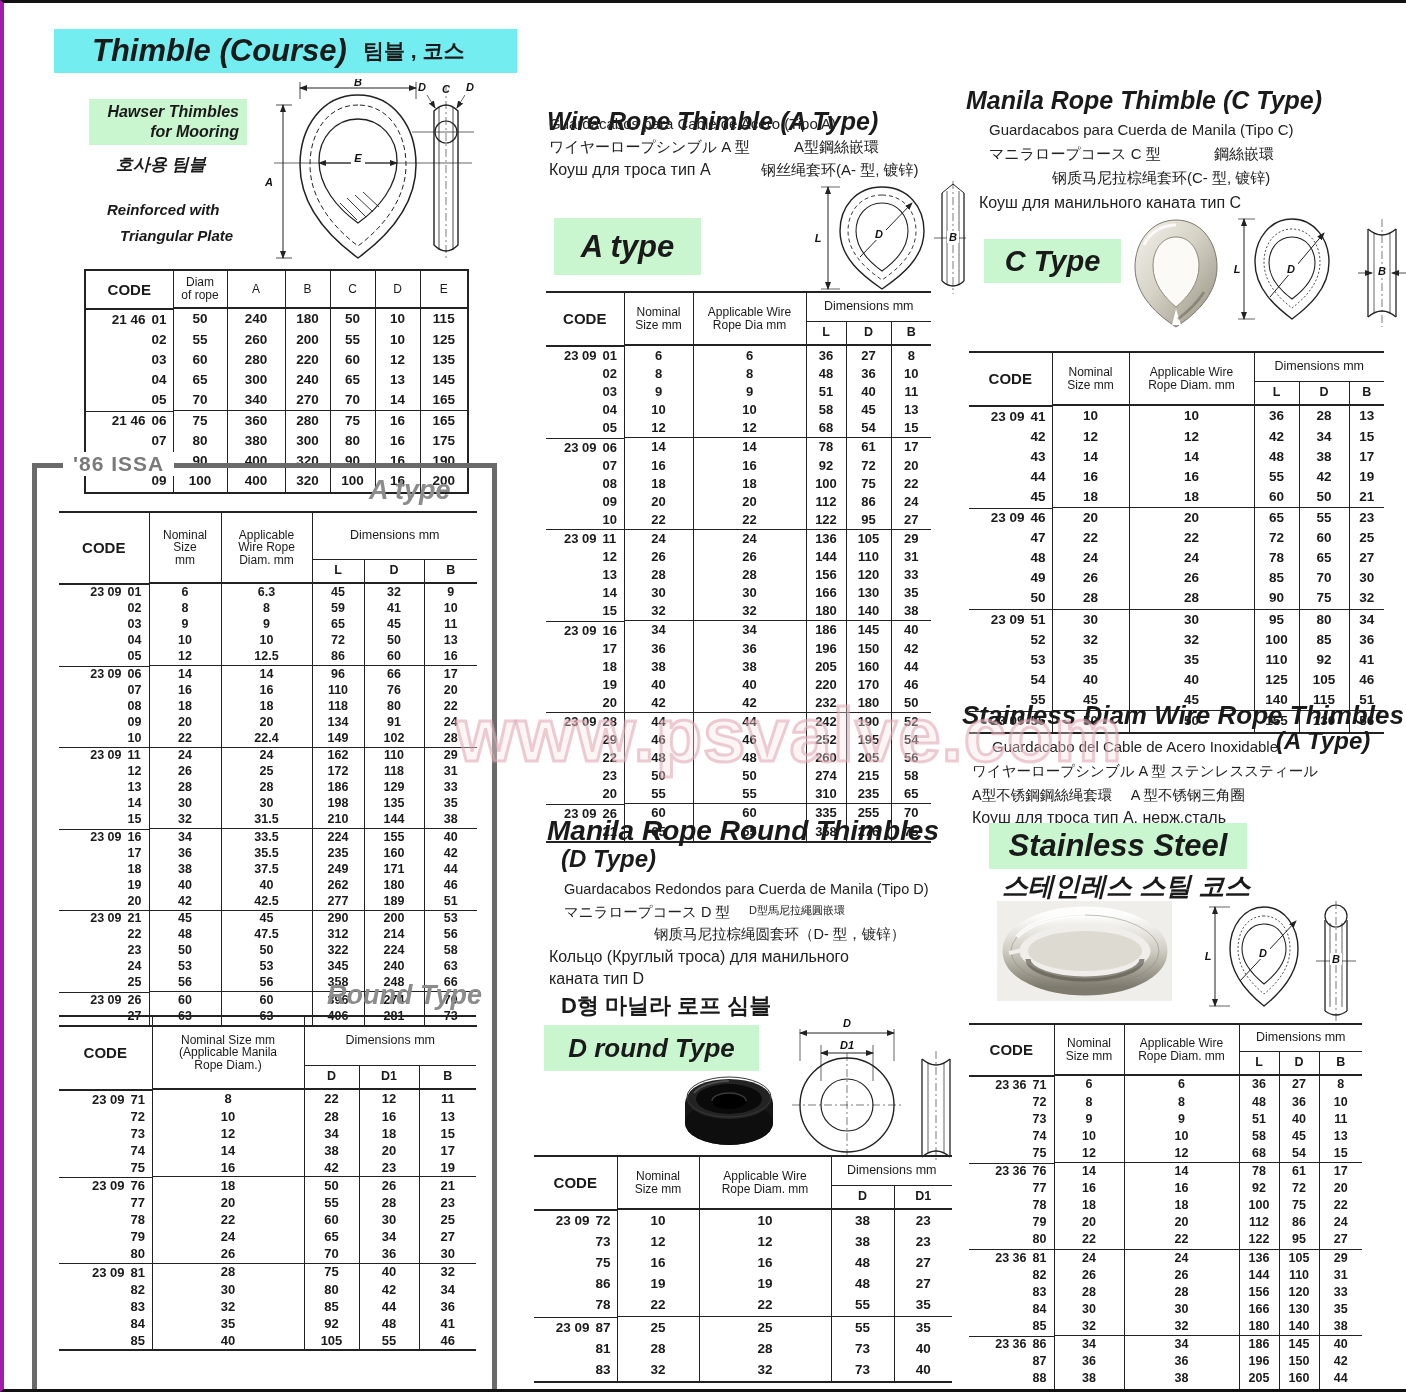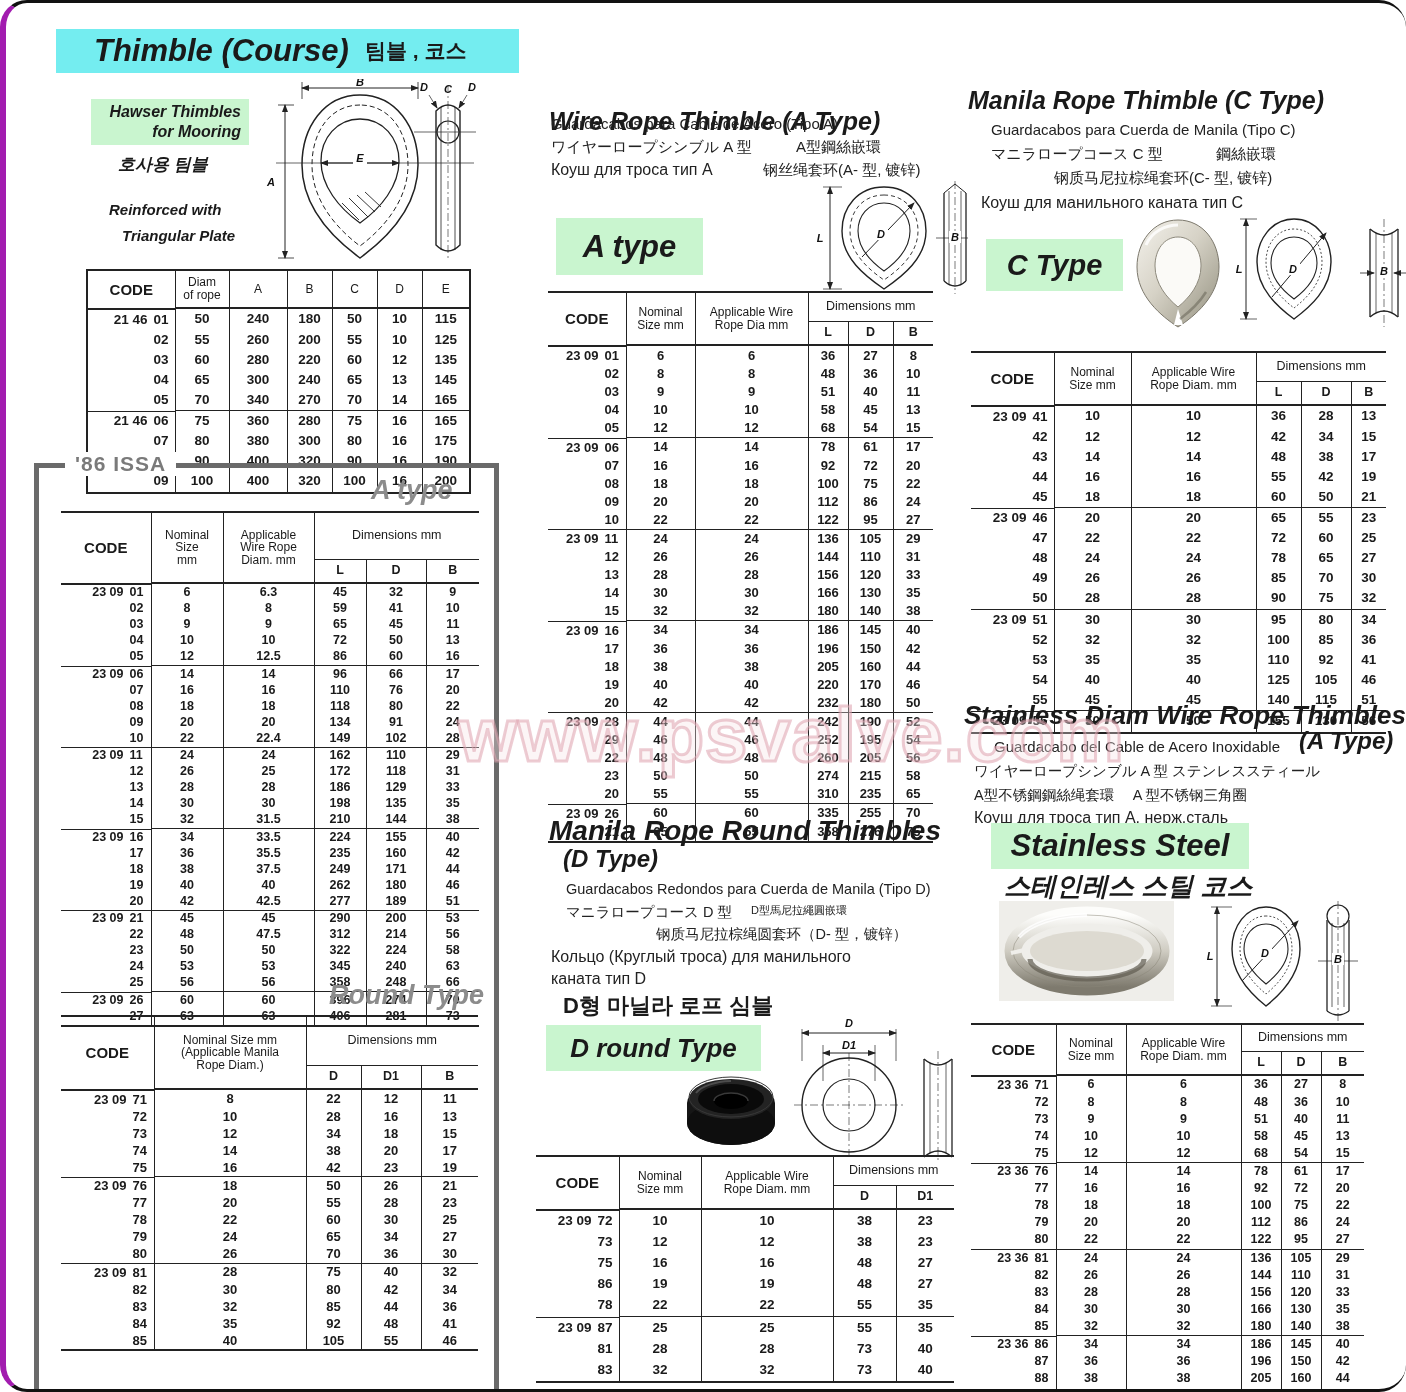--- a/index.html
+++ b/index.html
@@ -1,19 +1,19 @@
 <!DOCTYPE html>
 <html style="--cyan: #74edf0; --green: #c9f5cf; --gray: #6a6a6a;"><head>
 <meta charset="utf-8">
 <style>
   :root{ --cyan:#74edf0; --green:#c9f5cf; --gray:#6a6a6a; --pink:#e2a4b0; }
   html,body{margin:0;padding:0;background:#fff;}
   #page{position:relative;width:1406px;height:1392px;background:#fff;overflow:hidden;
         font-family:"Liberation Sans",sans-serif;color:#1a1a1a;
-        border-top:3px solid #111;border-left:6px solid #a21caf;border-bottom:3px solid #111;box-sizing:border-box;border-radius:27px;}
+        border-top:3px solid #111;border-left:4px solid #a21caf;border-bottom:3px solid #111;box-sizing:border-box;}
   .abs{position:absolute;}
   .ttl{font-style:italic;font-weight:bold;}
   .green-box{background:var(--green);display:flex;align-items:center;justify-content:center;}
   .gray-ttl{color:#8c8c8c;font-style:italic;font-weight:bold;}
   .small-txt{font-size:15px;color:#222;white-space:nowrap;}
   
   table.dt{border-collapse:collapse;table-layout:fixed;border-bottom:2.2px solid #222;}
   .dt th,.dt td{padding:1px 2px;text-align:center;overflow:hidden;line-height:1.05;}
   .dt thead tr:first-child th{border-top:2px solid #222;}
   .dt thead tr:nth-child(2) th{border-top:1.4px solid #222;height:20px;font-size:12.5px;font-weight:bold;}
@@ -1292,21 +1292,21 @@
         </tbody>
       </table>
     </div>
 
   <div class="abs ttl" style="left:962px;top:83px;font-size:25px;">Manila Rope Thimble (C Type)</div>
   <div class="abs small-txt" style="left:985px;top:118px;">Guardacabos para Cuerda de Manila (Tipo C)</div>
   <div class="abs small-txt" style="left:985px;top:142px;">マニラロープコース C 型</div>
   <div class="abs small-txt" style="left:1210px;top:142px;">鋼絲嵌環</div>
   <div class="abs small-txt" style="left:1048px;top:166px;">钢质马尼拉棕绳套环(C- 型, 镀锌)</div>
   <div class="abs small-txt" style="left:975px;top:191px;font-size:16px;">Коуш для манильного каната тип C</div>
-  <div class="abs green-box" style="left:980px;top:236px;width:137px;height:52px;">
+  <div class="abs green-box" style="left:980px;top:236px;width:137px;height:44px;">
     <span class="ttl" style="font-size:29px;">C Type</span>
   </div>
 
   <svg class="abs" style="left:1122px;top:214px;" width="100" height="112" viewBox="0 0 100 112">
     <defs>
         <linearGradient id="cm" x1="0" y1="0" x2="1" y2="1">
       <stop offset="0" stop-color="#f4f2ec"></stop>
           <stop offset="0.45" stop-color="#d6d2c6"></stop>
           <stop offset="1" stop-color="#93907f"></stop>
     </linearGradient>
@@ -1551,21 +1551,21 @@
             <td class="vline">50</td>
             <td class="vline">155</td>
             <td class="vline">130</td>
             <td class="vline">56</td>
           </tr>
         </tbody>
       </table>
     </div>
 
   <div class="abs ttl" style="left:958px;top:697px;font-size:26px;">Stainless Diam Wire Rope Thimbles</div>
-  <div class="abs ttl" style="left:1272px;top:724px;font-size:24px;margin-left:21px;">(A Type)</div>
+  <div class="abs ttl" style="left:1272px;top:724px;font-size:24px;">(A Type)</div>
   <div class="abs small-txt" style="left:968px;top:735px;margin-left:20px;">Guardacabo del Cable de Acero Inoxidable</div>
   <div class="abs small-txt" style="left:968px;top:759px;font-size:14.5px;">ワイヤーロープシンブル A 型 ステンレススティール</div>
   <div class="abs small-txt" style="left:968px;top:783px;font-size:14.5px;">A型不锈鋼鋼絲绳套環　 A 型不锈钢三角圈</div>
   <div class="abs small-txt" style="left:968px;top:806px;font-size:16px;">Коуш для троса тип А, нерж.сталь</div>
   <div class="abs green-box" style="left:985px;top:820px;width:258px;height:46px;">
     <span class="ttl" style="font-size:31px;">Stainless Steel</span>
   </div>
   <div class="abs" style="left:998px;top:866px;font-size:26px;font-weight:bold;font-style:italic;">스테인레스 스틸 코스</div>
 
   <svg class="abs" style="left:993px;top:898px;" width="175" height="100" viewBox="0 0 175 100">

